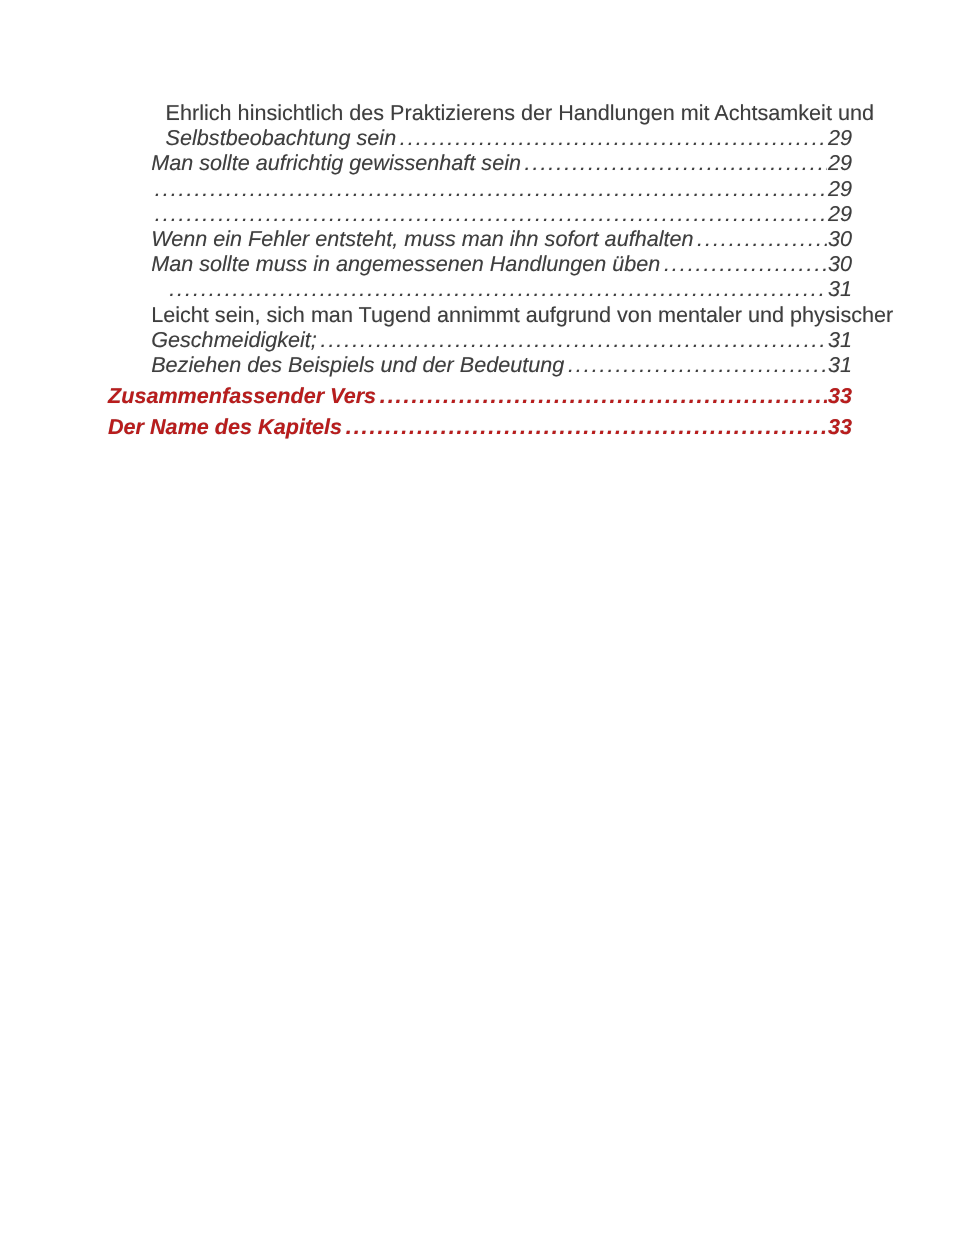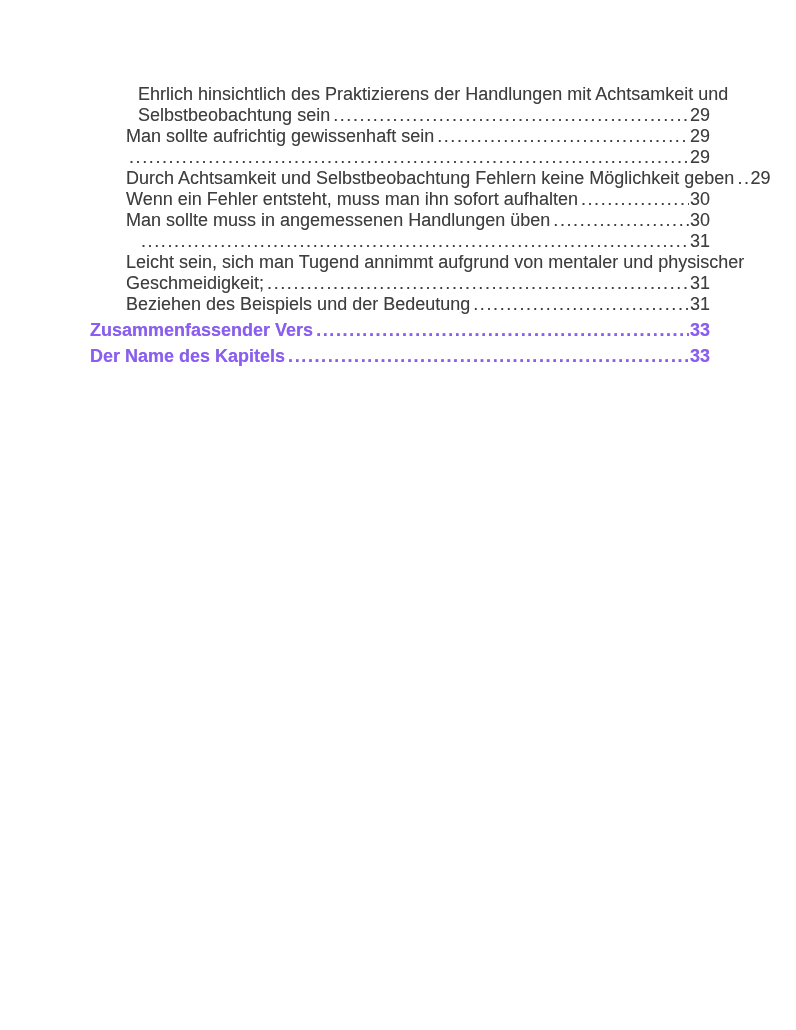--- a/index.html
+++ b/index.html
@@ -27,28 +27,29 @@
     font-size: 18px;
     line-height: 21px;
     color: #3e3e3e;
     text-shadow: 0 0 0.6px rgba(80,80,80,0.45); 
   }
   .entry { }
   .entry.lvl1 {
     margin-left: 0;
     margin-top: 5px;
     font-weight: bold;
-    color: #8b5cf6;
+    color: #b91c1c;
   }
   .entry.lvl2 { margin-left: 48px; }
   .entry.lvl3 { margin-left: 36px; }
   .line { white-space: nowrap; }
   .row {
     display: flex;
     align-items: center;
+    font-style: italic;
   }
   .t {
     white-space: nowrap;
     flex: 0 0 auto;
   }
   .leader {
     flex: 1 1 auto;
     overflow: hidden;
     white-space: nowrap;
     min-width: 12px;
@@ -88,21 +89,20 @@
 
     <div class="entry lvl3">
       <div class="row">
         <span class="leader"></span>
         <span class="pg">29</span>
       </div>
     </div>
 
     <div class="entry lvl3">
       <div class="row">
-        <span class="t">Durch Achtsamkeit und Selbstbeobachtung Fehlern keine Möglichkeit geben</span>
         <span class="leader"></span>
         <span class="pg">29</span>
       </div>
     </div>
 
     <div class="entry lvl3">
       <div class="row">
         <span class="t">Wenn ein Fehler entsteht, muss man ihn sofort aufhalten</span>
         <span class="leader"></span>
         <span class="pg">30</span>

